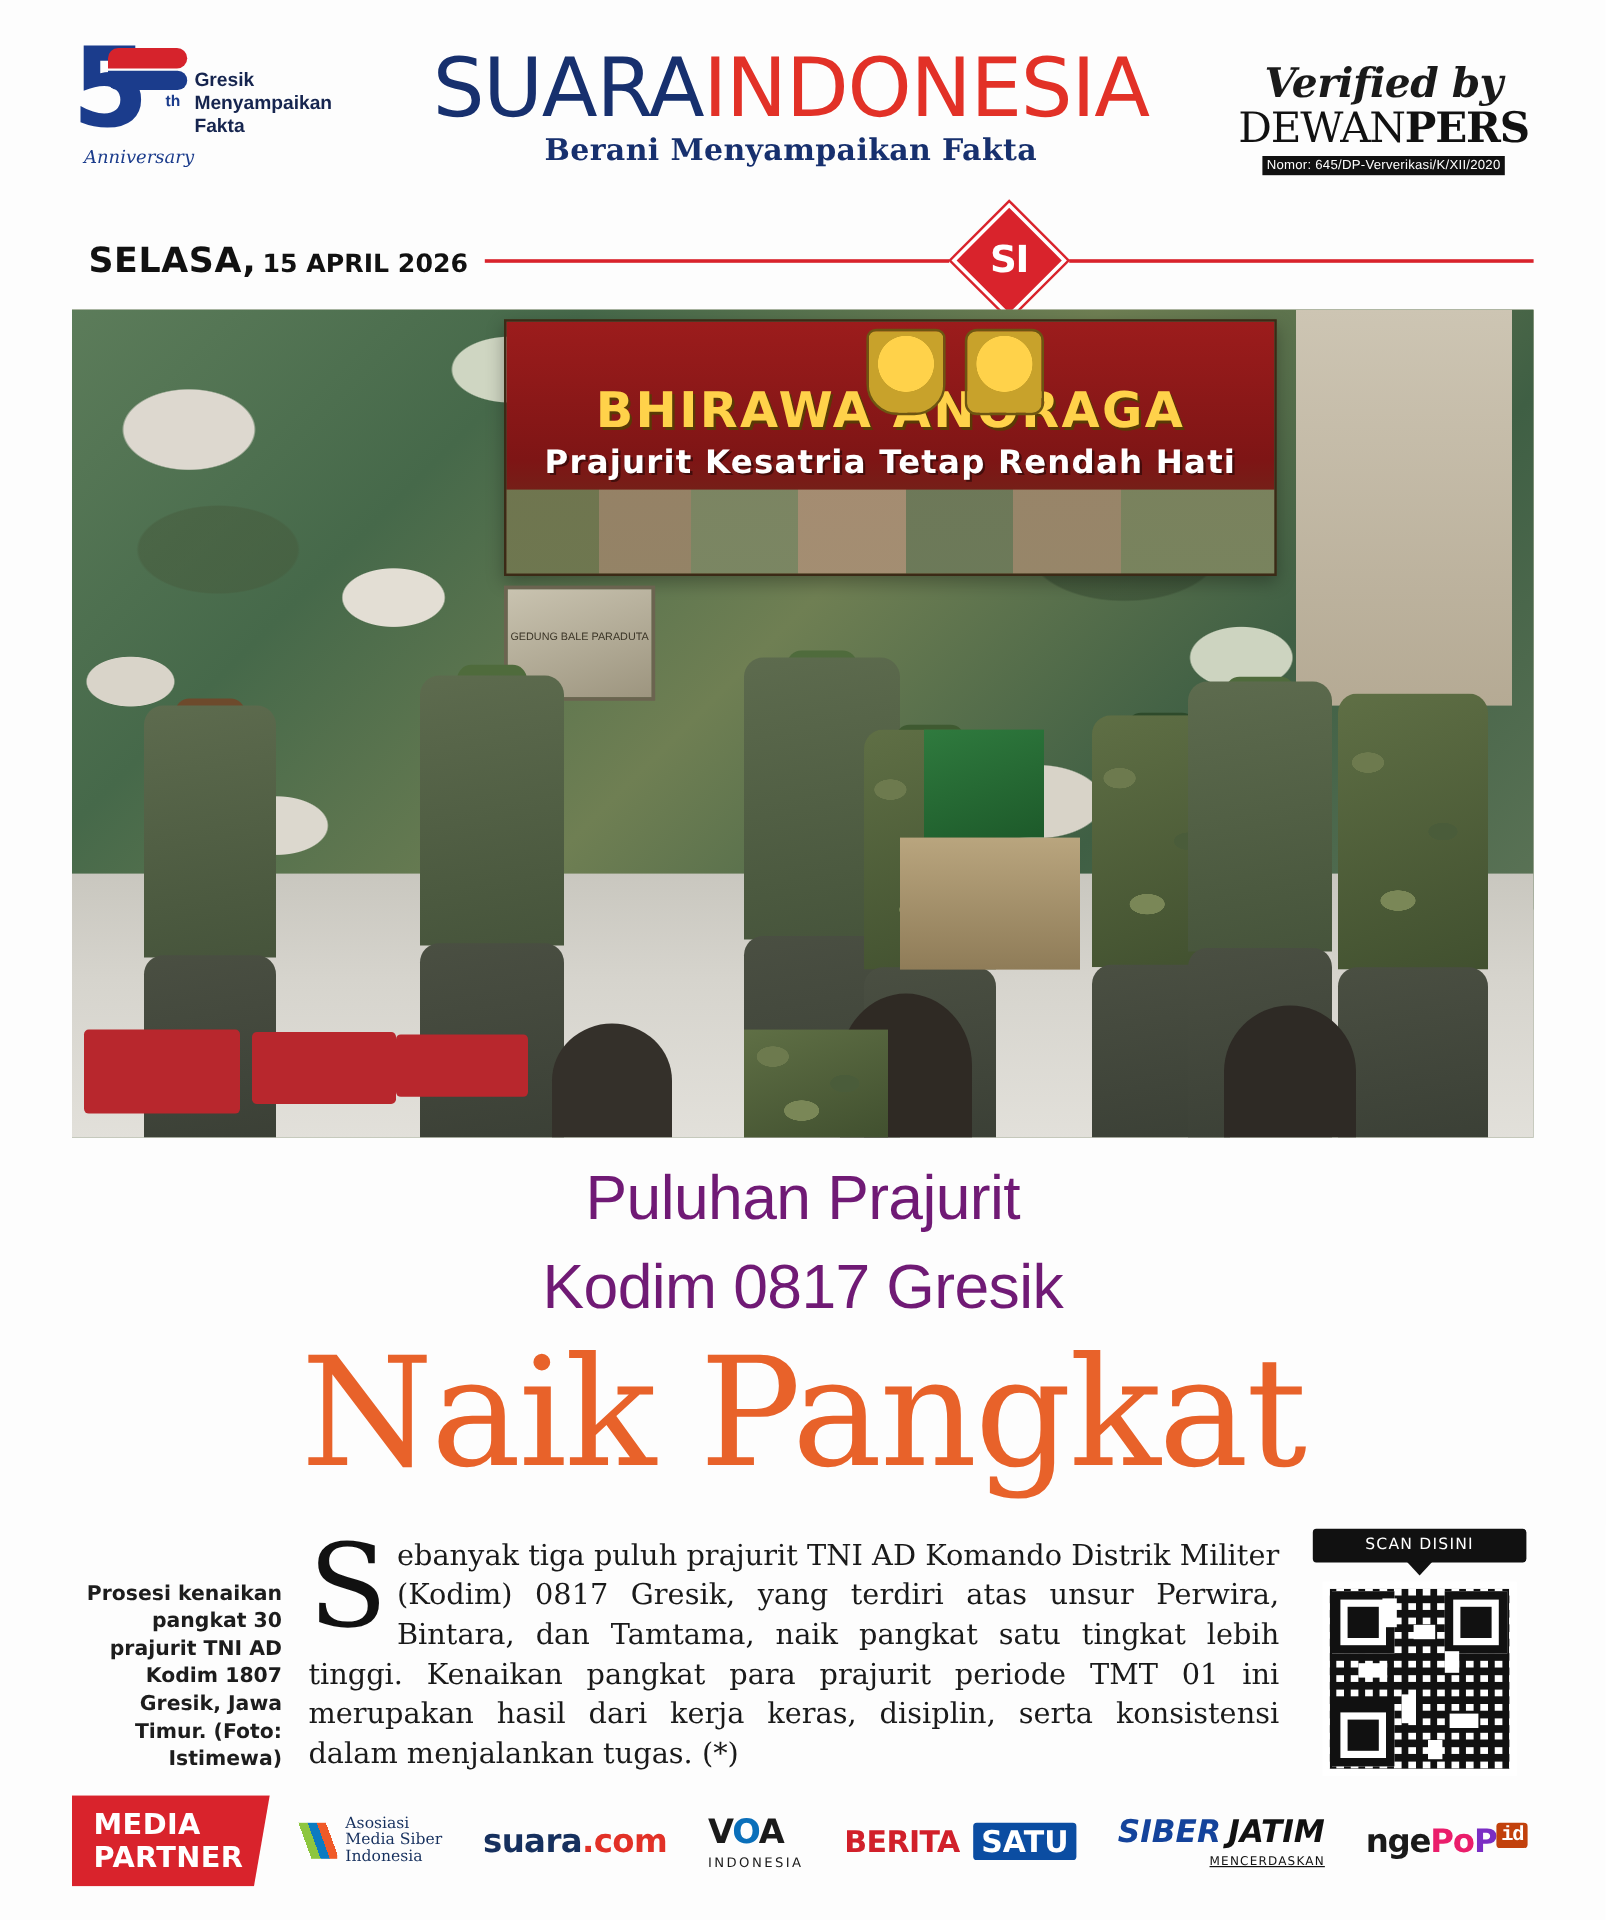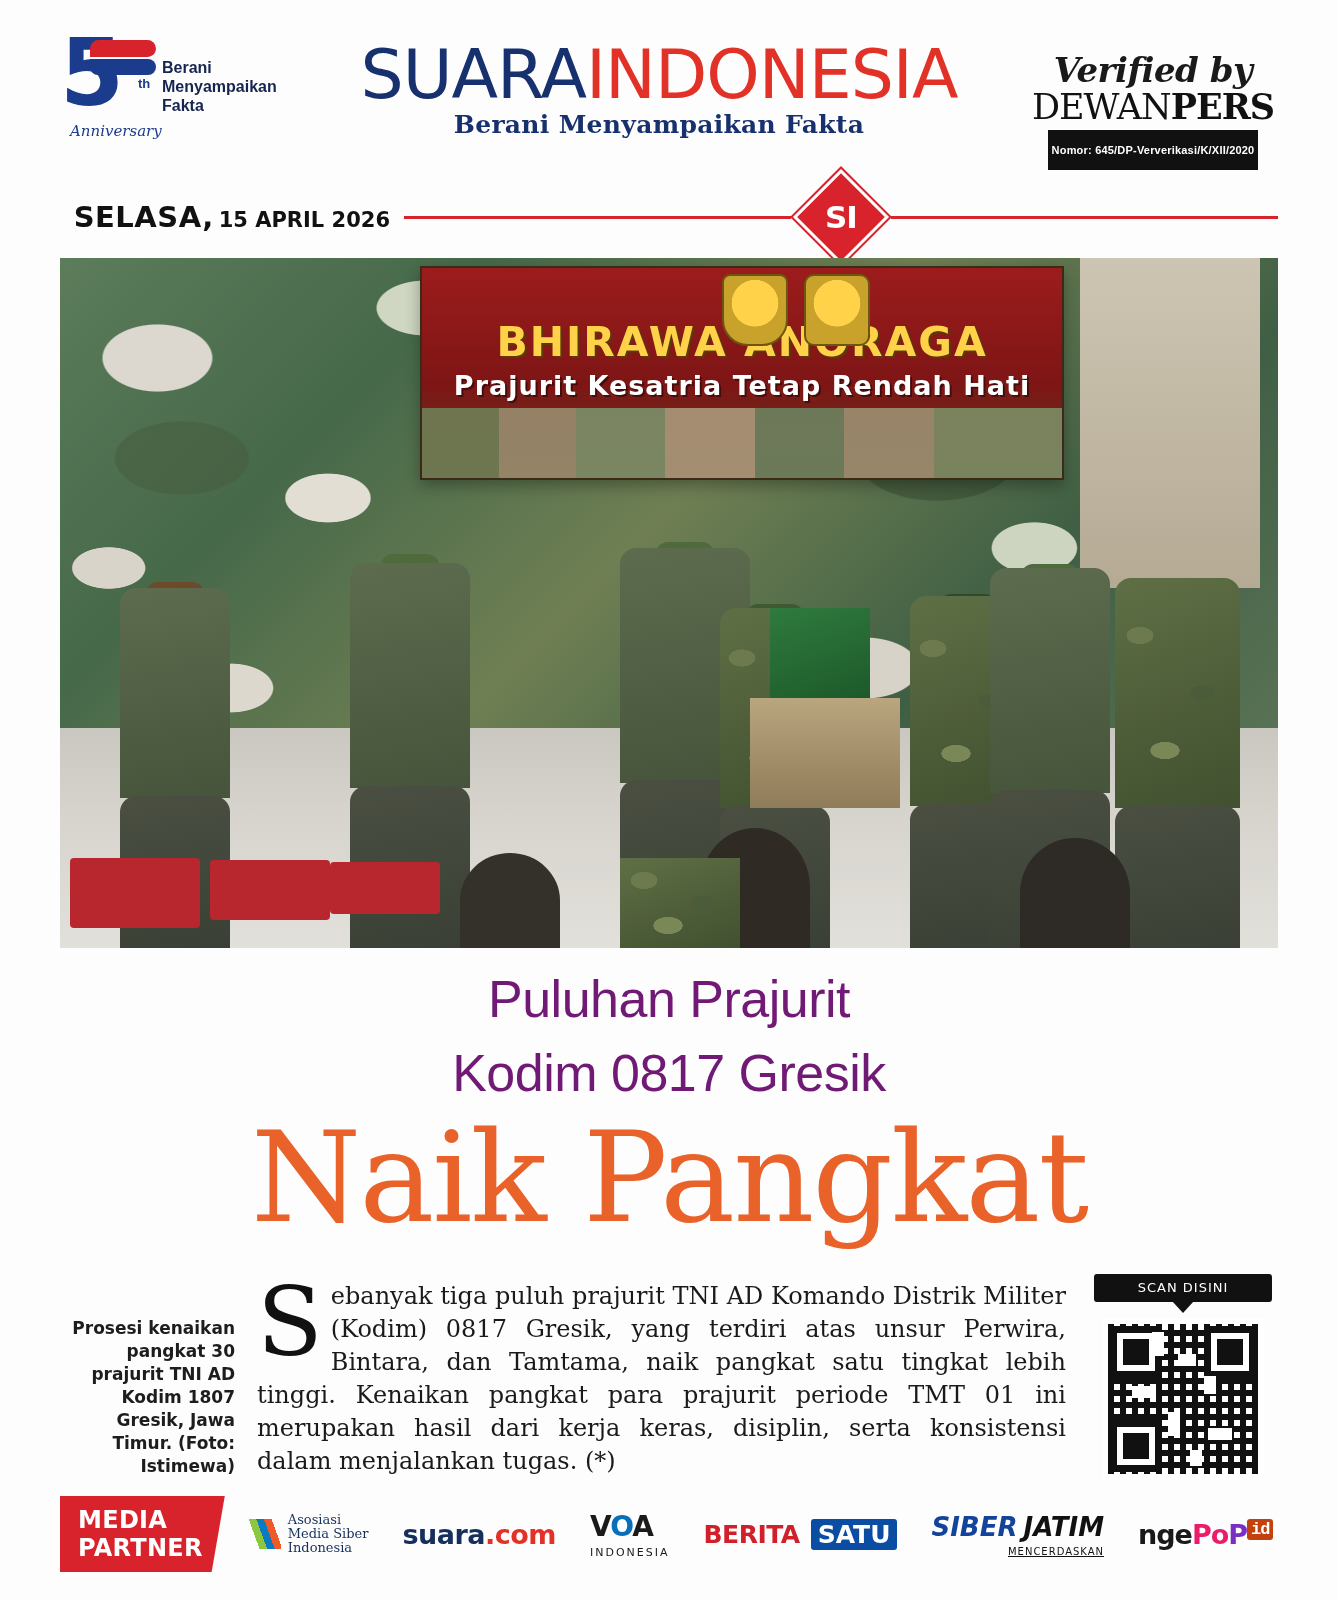--- a/index.html
+++ b/index.html
@@ -141,22 +141,22 @@
     font-size: 35px;
     letter-spacing: -1px;
     margin-top: -4px;
   }
   .verified .v2 b { color: #111; }
   .verified .v2 span.dewan { font-weight: normal; color: #111; }
   .verified .v3 {
     background: #111;
     color: #fff;
     font-size: 11px;
-    font-weight: bold;
-    padding: 14px 4px;
+    font-weight: normal;
+    padding: 2px 4px;
     margin-top: 3px;
     display: inline-block;
     letter-spacing: 0.2px;
   }
 
   
   .datebar {
     position: relative;
     height: 74px;
     padding: 0 60px;
@@ -609,21 +609,21 @@
 
     <div class="anniv">
       <div class="anniv-top">
         <div class="anniv-5">
           <div class="five">5</div>
           <div class="redbar"></div>
           <div class="bluebar"></div>
           <div class="th">th</div>
         </div>
         <div class="anniv-words">
-          <div>Berani</div>
+          <div>Gresik</div>
           <div>Menyampaikan</div>
           <div>Fakta</div>
         </div>
       </div>
       <div class="anniv-sub">Anniversary</div>
     </div>
 
     <div class="brand">
       <div class="brand-title">
         <span class="w1">SUARA</span><span class="w2">INDONESIA</span>
@@ -660,20 +660,23 @@
       <div class="floor"></div>
 
       <div class="banner">
         <div class="crest" style="left:300px; top:6px;"></div>
         <div class="crest" style="left:382px; top:6px; border-radius:10px;"></div>
         <div class="bt1">BHIRAWA ANORAGA</div>
         <div class="bt2">Prajurit Kesatria Tetap Rendah Hati</div>
         <div class="photostrip"></div>
       </div>
 
+      <div style="position:absolute; left:360px; top:230px; width:120px; height:90px; background:linear-gradient(160deg,#c9c3b0,#9d957f); border:3px solid #6b6450;">
+        <div style="font-size:9px; color:#3a3426; text-align:center; padding-top:34px; font-family:'Liberation Sans',sans-serif;">GEDUNG BALE PARADUTA</div>
+      </div>
 
       <div class="soldier" style="left:60px; width:110px; height:360px;">
         <div class="s-cap" style="top:-6px; background:#6d4a2c;"></div>
         <div class="s-head" style="top:10px;"></div>
         <div class="s-body green-uniform" style="height:210px; bottom:150px;"></div>
         <div class="s-body trousers" style="height:152px;"></div>
       </div>
       <div class="soldier" style="left:290px; width:120px; height:390px;">
         <div class="s-cap" style="top:-4px; background:#4f6b3c;"></div>
         <div class="s-head" style="top:12px;"></div>

